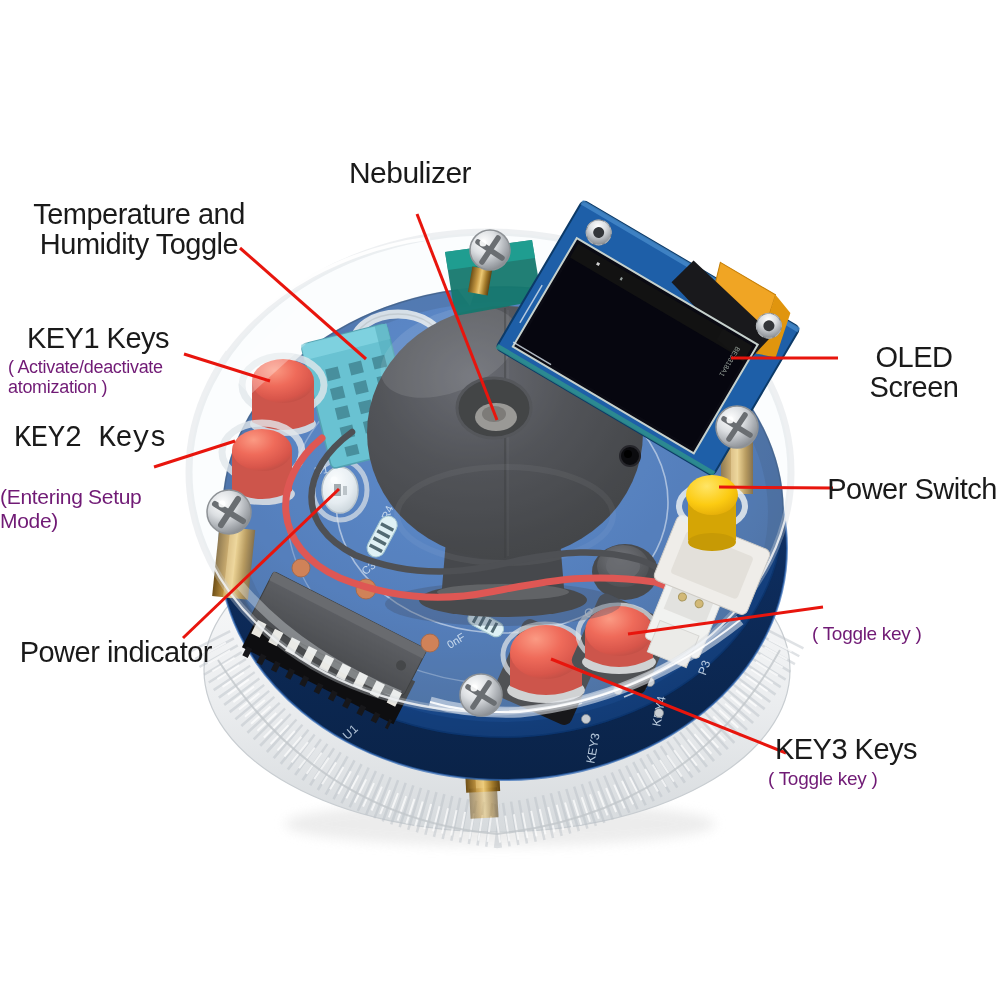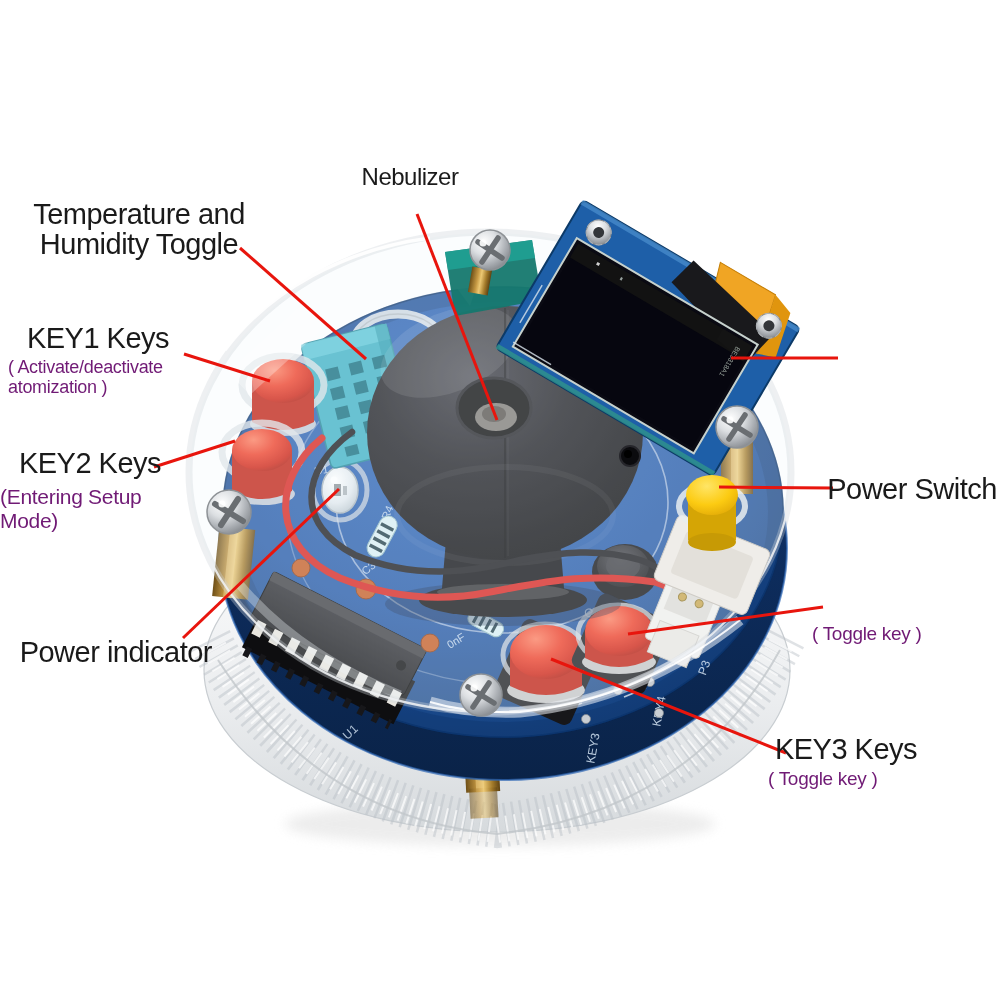--- a/index.html
+++ b/index.html
@@ -341,38 +341,39 @@
     <line x1="184" y1="354" x2="270" y2="381"></line>
     <line x1="154" y1="467" x2="235" y2="441"></line>
     <line x1="183" y1="638" x2="339" y2="489"></line>
     <line x1="838" y1="358" x2="731" y2="358"></line>
     <line x1="833" y1="488" x2="719" y2="487"></line>
     <line x1="823" y1="607" x2="628" y2="634"></line>
     <line x1="786" y1="753" x2="551" y2="659"></line>
   </g>
 </svg>
 
-<div class="lbl" style="left:330px;top:164px;width:160px;font-size:24px;">Nebulizer</div>
+<div class="lbl" style="left:330px;top:157px;width:160px;font-size:30px;">Nebulizer</div>
 
 <div class="lbl" style="left:28px;top:199px;width:222px;">
   <span>Temperature and</span>
   <span class="l2">Humidity Toggle</span>
 </div>
 
 <div class="lbl" style="left:18px;top:323px;width:160px;">KEY1 Keys</div>
 <div class="sub" style="left:8px;top:357px;width:180px;">
   <span>( Activate/deactivate</span>
   <span class="l2">atomization )</span>
 </div>
 
-<div class="lbl" style="left:8px;top:448px;width:164px;">KEY2 Keys</div>
+<div class="lbl" style="left:8px;top:424px;width:164px;font-family:Liberation Mono, monospace;">KEY2 Keys</div>
 <div class="sub" style="left:0px;top:485px;width:176px;font-size:21px;">(Entering Setup Mode)</div>
 
 <div class="lbl" style="left:8px;top:637px;width:204px;text-align:right;">Power indicator</div>
 
+<div class="lbl" style="left:828px;top:342px;width:172px;">OLED Screen</div>
 
 <div class="lbl" style="left:824px;top:474px;width:176px;">Power Switch</div>
 
 <div class="sub" style="left:812px;top:623px;width:156px;font-size:19px;">( Toggle key )</div>
 
 <div class="lbl" style="left:766px;top:734px;width:160px;">KEY3 Keys</div>
 <div class="sub" style="left:768px;top:768px;width:156px;font-size:19px;">( Toggle key )</div>
 
 </div>
 

